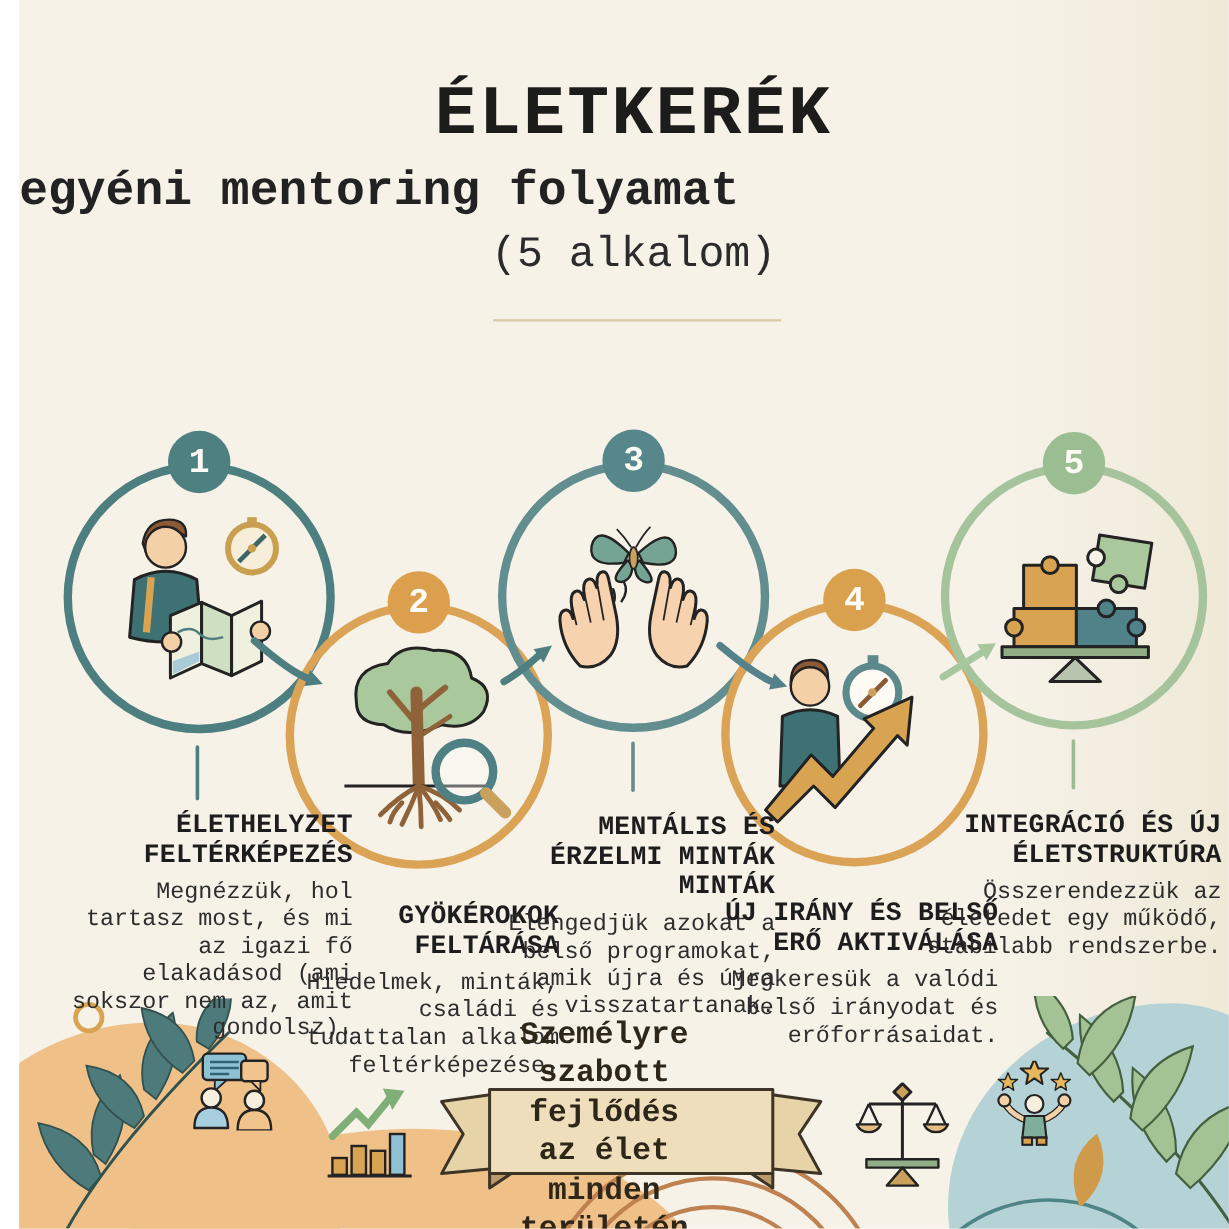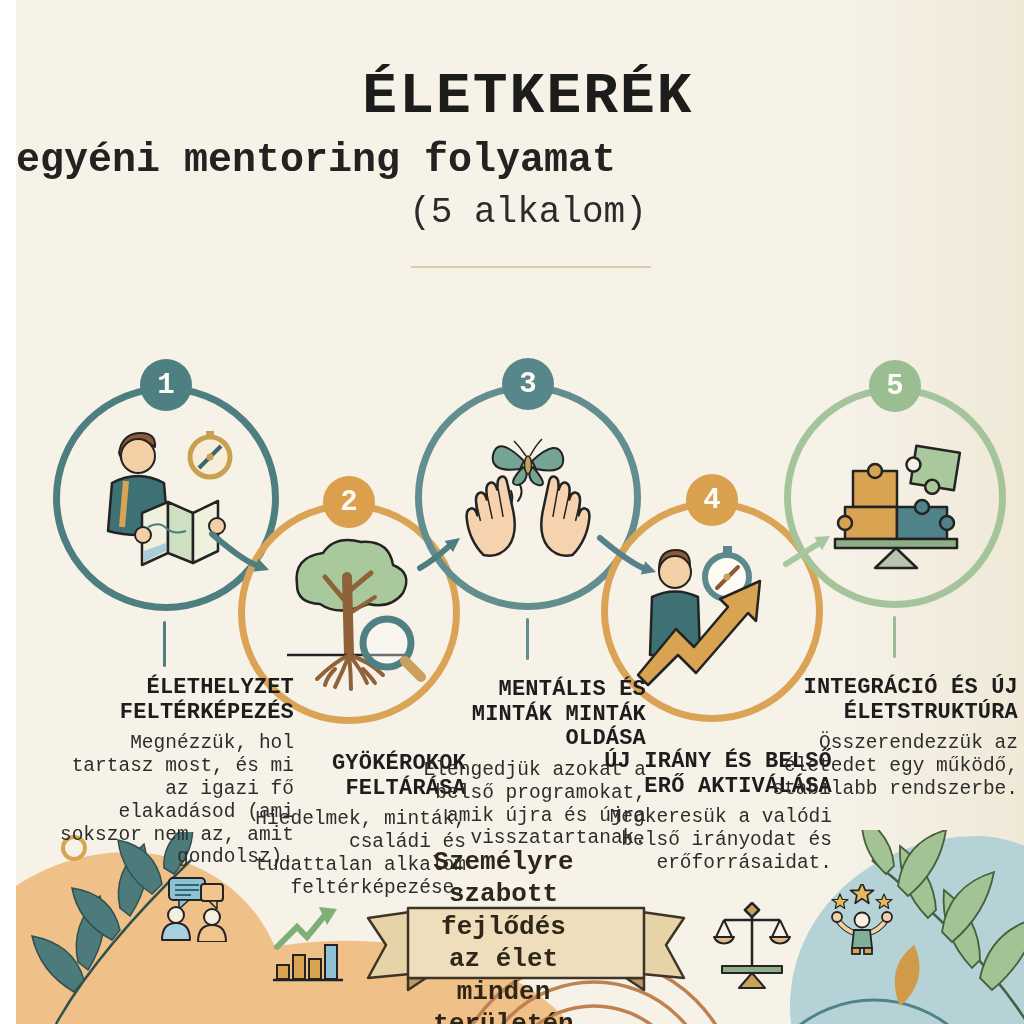--- a/index.html
+++ b/index.html
@@ -204,21 +204,21 @@
       <g stroke="#232323" stroke-width="1.5" fill="none">
         <path transform="translate(14,62) rotate(-10 30 40)" d="M 18 18 L 19 36 M 30 10 L 31 36 M 42 7 L 42 36"></path>
         <path transform="translate(146,62) scale(-1,1) rotate(-10 30 40)" d="M 18 18 L 19 36 M 30 10 L 31 36 M 42 7 L 42 36"></path>
       </g>
     </svg>
   </div>
   <div class="abs badge badge3">
     <span>3</span>
   </div>
   <div class="abs stept t3">
-    <h3>MENTÁLIS ÉS MINTÁK MINTÁK OLDÁSA</h3>
+    <h3>MENTÁLIS ÉS ÉRZELMI MINTÁK MINTÁK</h3>
     <p>Elengedjük azokat a belső programokat, amik újra és újra visszatartanak.</p>
   </div>
 
   <div class="abs ring ring4 z3">
     <svg width="160" height="152" viewBox="0 0 160 152">
       <path d="M 27 34 Q 27 15 44 15 Q 58 15 58 30 Q 49 23 41 26 Q 32 28 27 34 Z" fill="#8c5b35" stroke="#232323" stroke-width="2"></path>
       <circle cx="43" cy="37" r="16" fill="#f3d0a6" stroke="#232323" stroke-width="2"></circle>
       <path d="M 20 62 Q 43 51 66 62 L 68 120 L 18 120 Z" fill="#3e7173" stroke="#232323" stroke-width="2.5" stroke-linejoin="round"></path>
       <circle cx="95" cy="42" r="22" fill="#fdfbf3" stroke="#5b898c" stroke-width="6"></circle>
       <rect x="91" y="11" width="9" height="7" fill="#5b898c"></rect>

